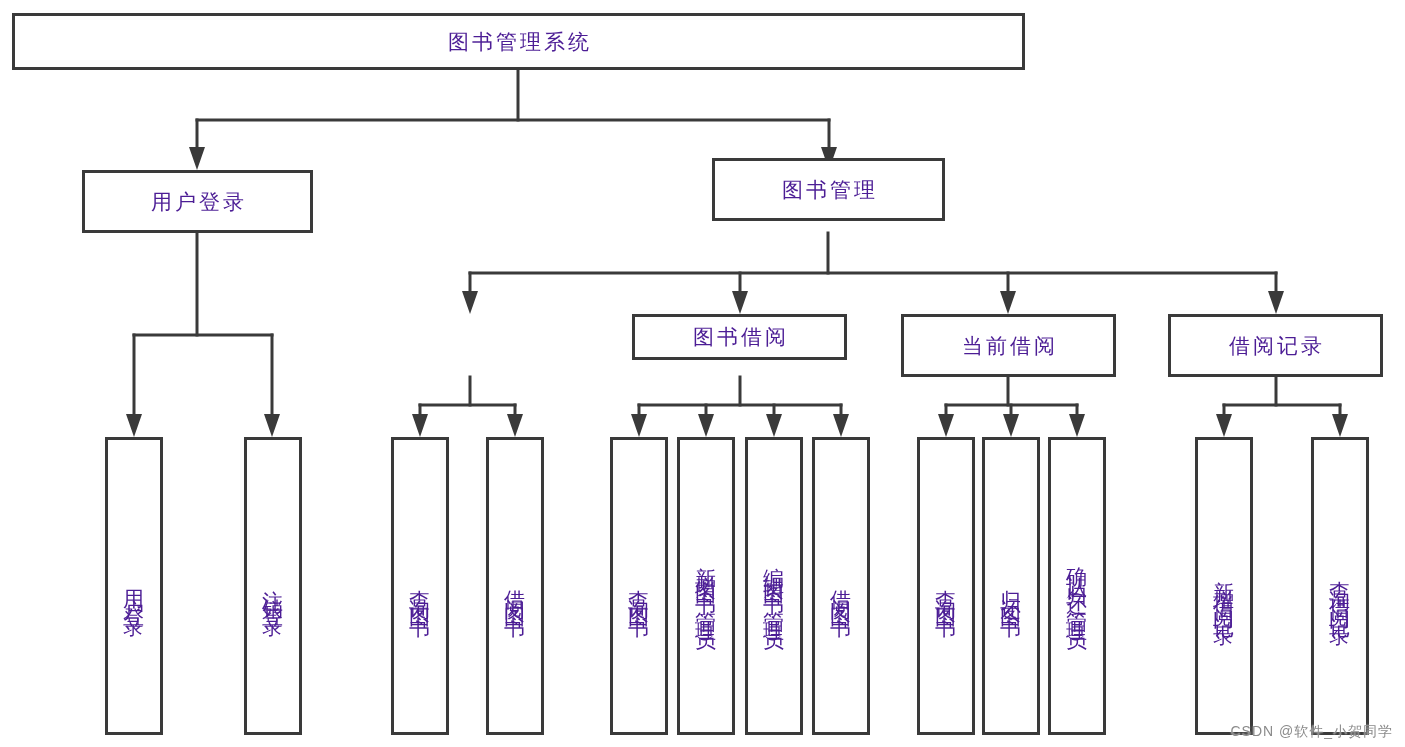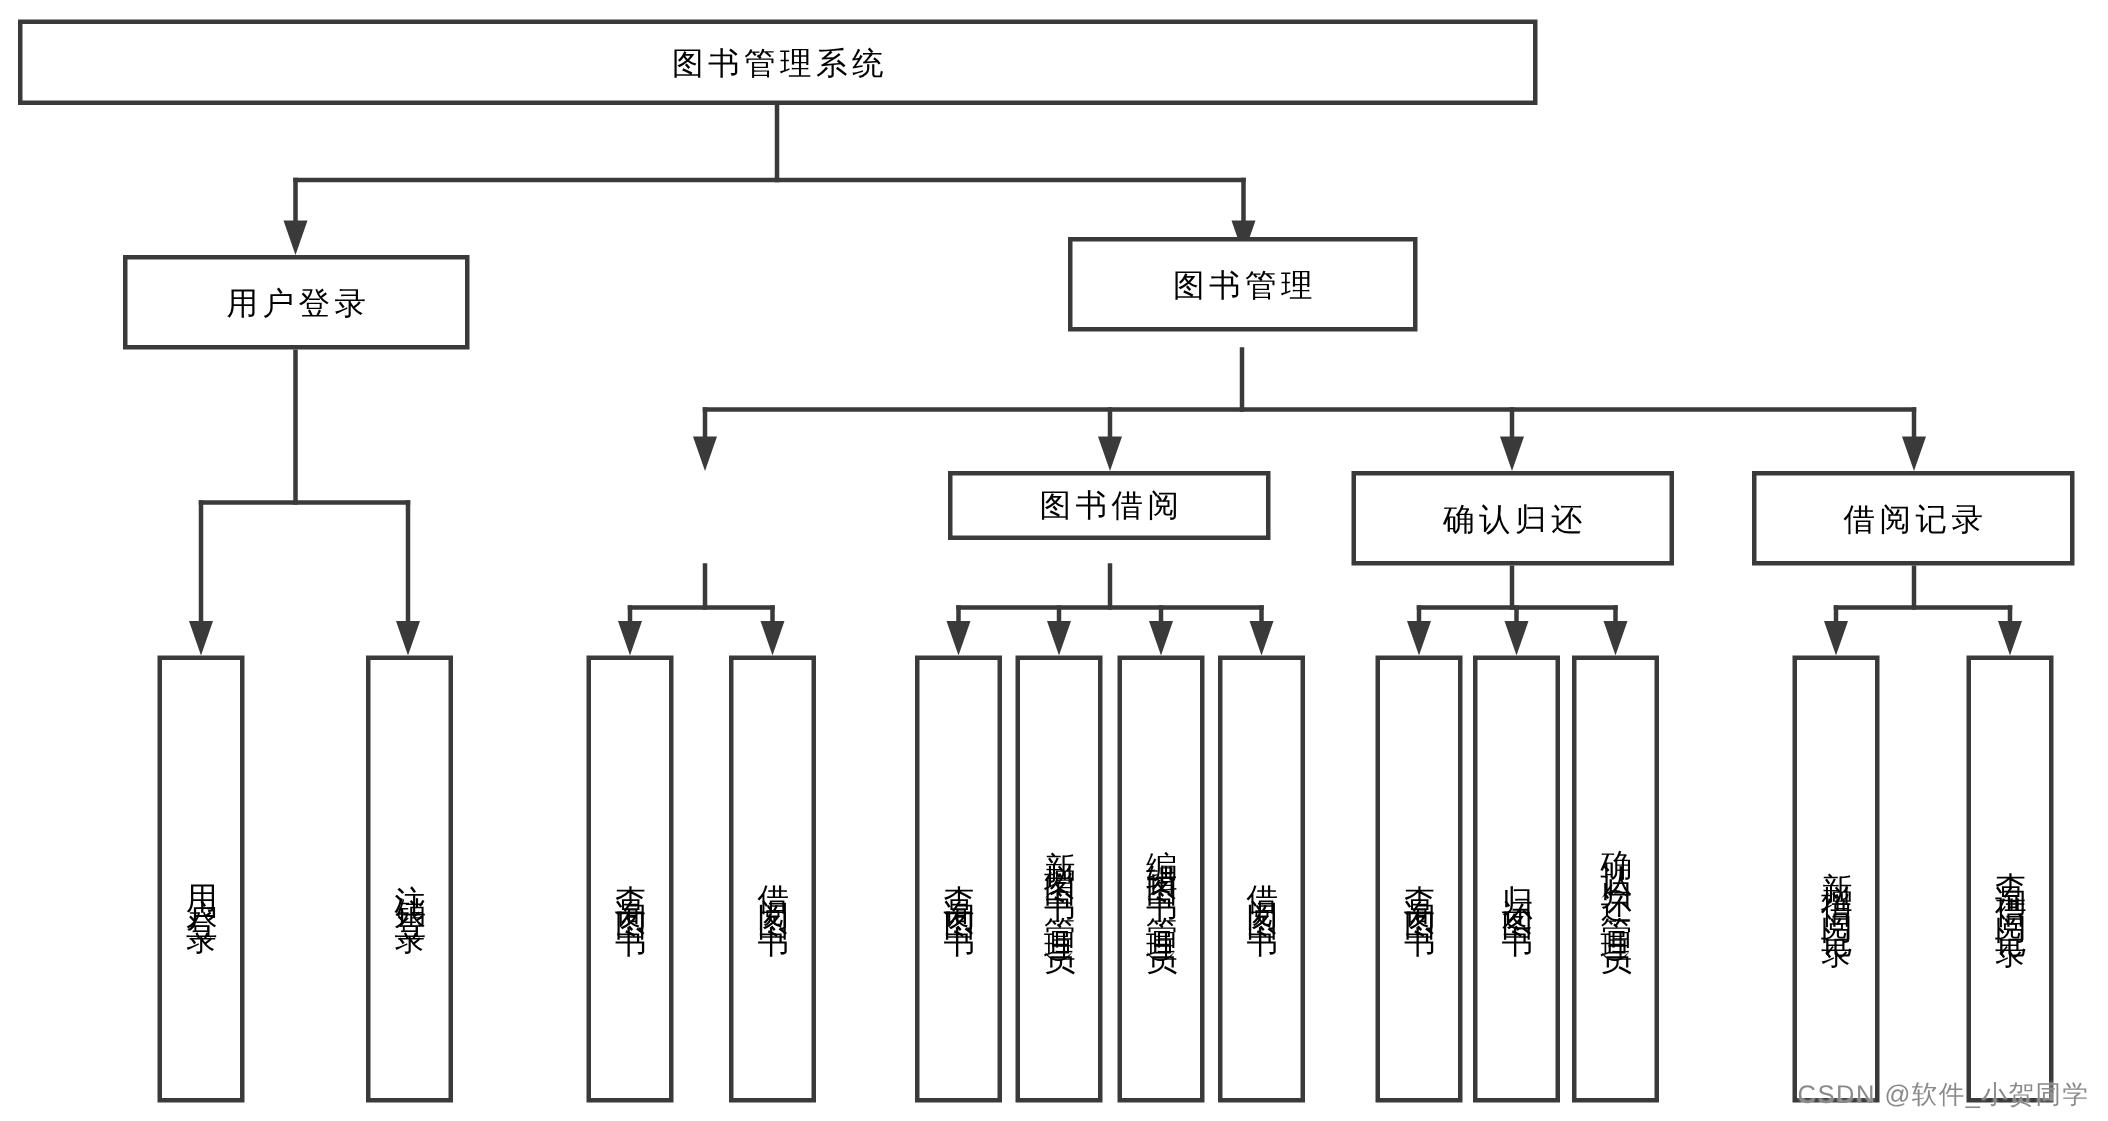--- a/index.html
+++ b/index.html
@@ -13,40 +13,40 @@
   }
   .wires { position: absolute; left: 0; top: 0; }
   .node {
     position: absolute;
     background: #ffffff;
     border: 3px solid #3a3a3a;
     box-sizing: border-box;
     display: flex;
     align-items: center;
     justify-content: center;
-    color: #000000;
+    color: #4c1d95;
     font-size: 21px;
   }
   .node.h span {
     letter-spacing: 3px;
     padding-left: 3px;
     white-space: nowrap;
   }
   .node.v span {
     writing-mode: vertical-rl;
     text-orientation: mixed;
     letter-spacing: 9px;
     line-height: 1;
     padding-top: 9px;
   }
   .watermark {
     position: absolute;
     right: 12px;
     bottom: 6px;
-    font-size: 17px;
+    font-size: 14px;
     color: #8a8a8a;
     letter-spacing: 1px;
     text-shadow: 0 0 2px #ffffff;
     z-index: 5;
     white-space: nowrap;
   }
 </style>
 </head>
 <body>
 
@@ -128,21 +128,21 @@
     <span>用户登录</span>
   </div>
   <div class="node h" style="left:712px; top:158px; width:233px; height:63px">
     <span>图书管理</span>
   </div>
 
   <div class="node h" style="left:632px; top:314px; width:215px; height:46px">
     <span>图书借阅</span>
   </div>
   <div class="node h" style="left:901px; top:314px; width:215px; height:63px">
-    <span>确认归还</span>
+    <span>当前借阅</span>
   </div>
   <div class="node h" style="left:1168px; top:314px; width:215px; height:63px">
     <span>借阅记录</span>
   </div>
 
   <div class="node v" style="left:105px; top:437px; width:58px; height:298px">
     <span>用户登录</span>
   </div>
   <div class="node v" style="left:244px; top:437px; width:58px; height:298px">
     <span>注销登录</span>

